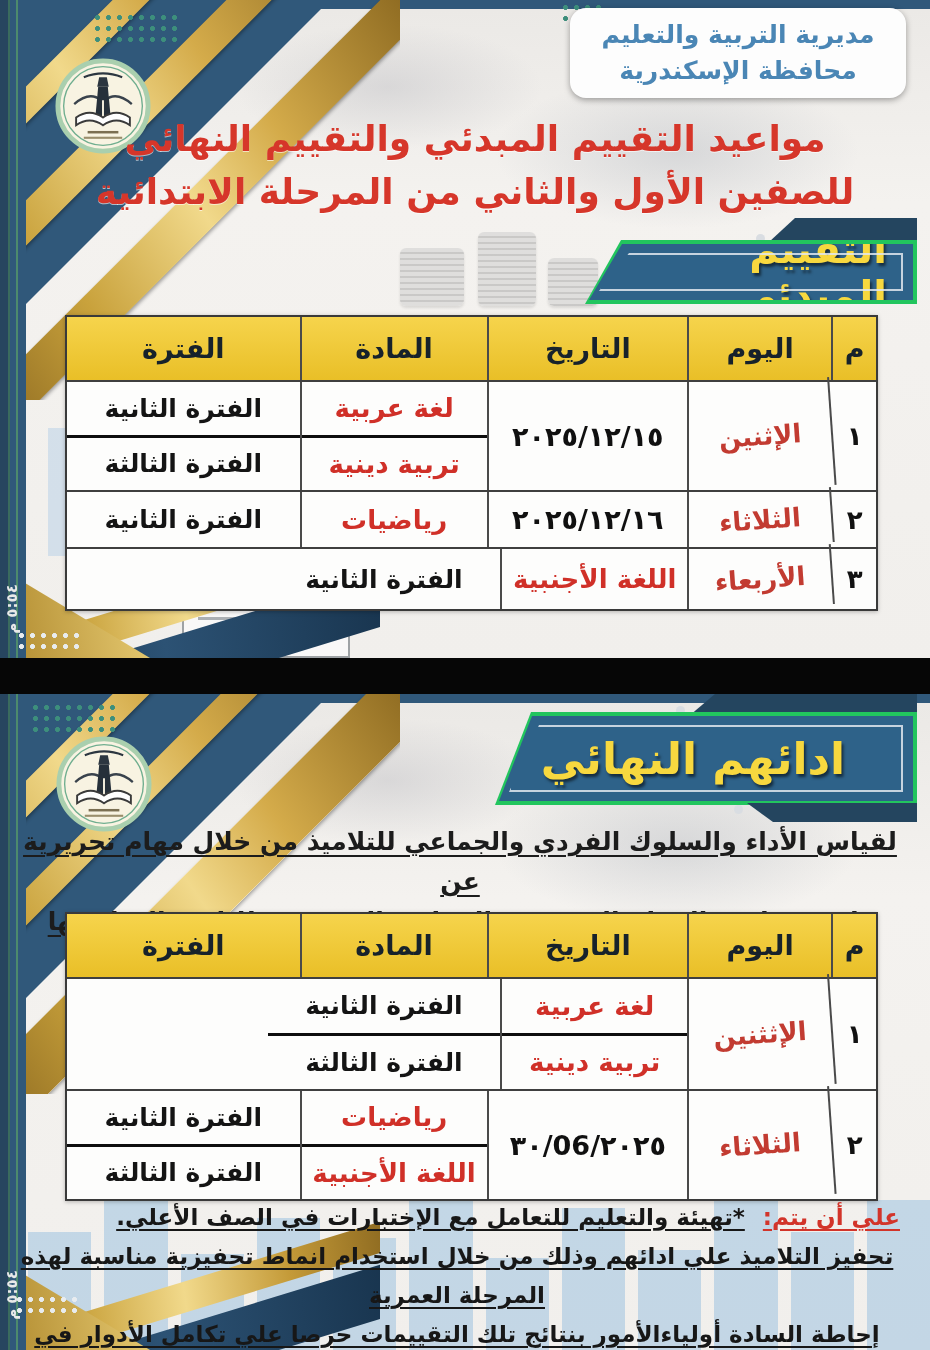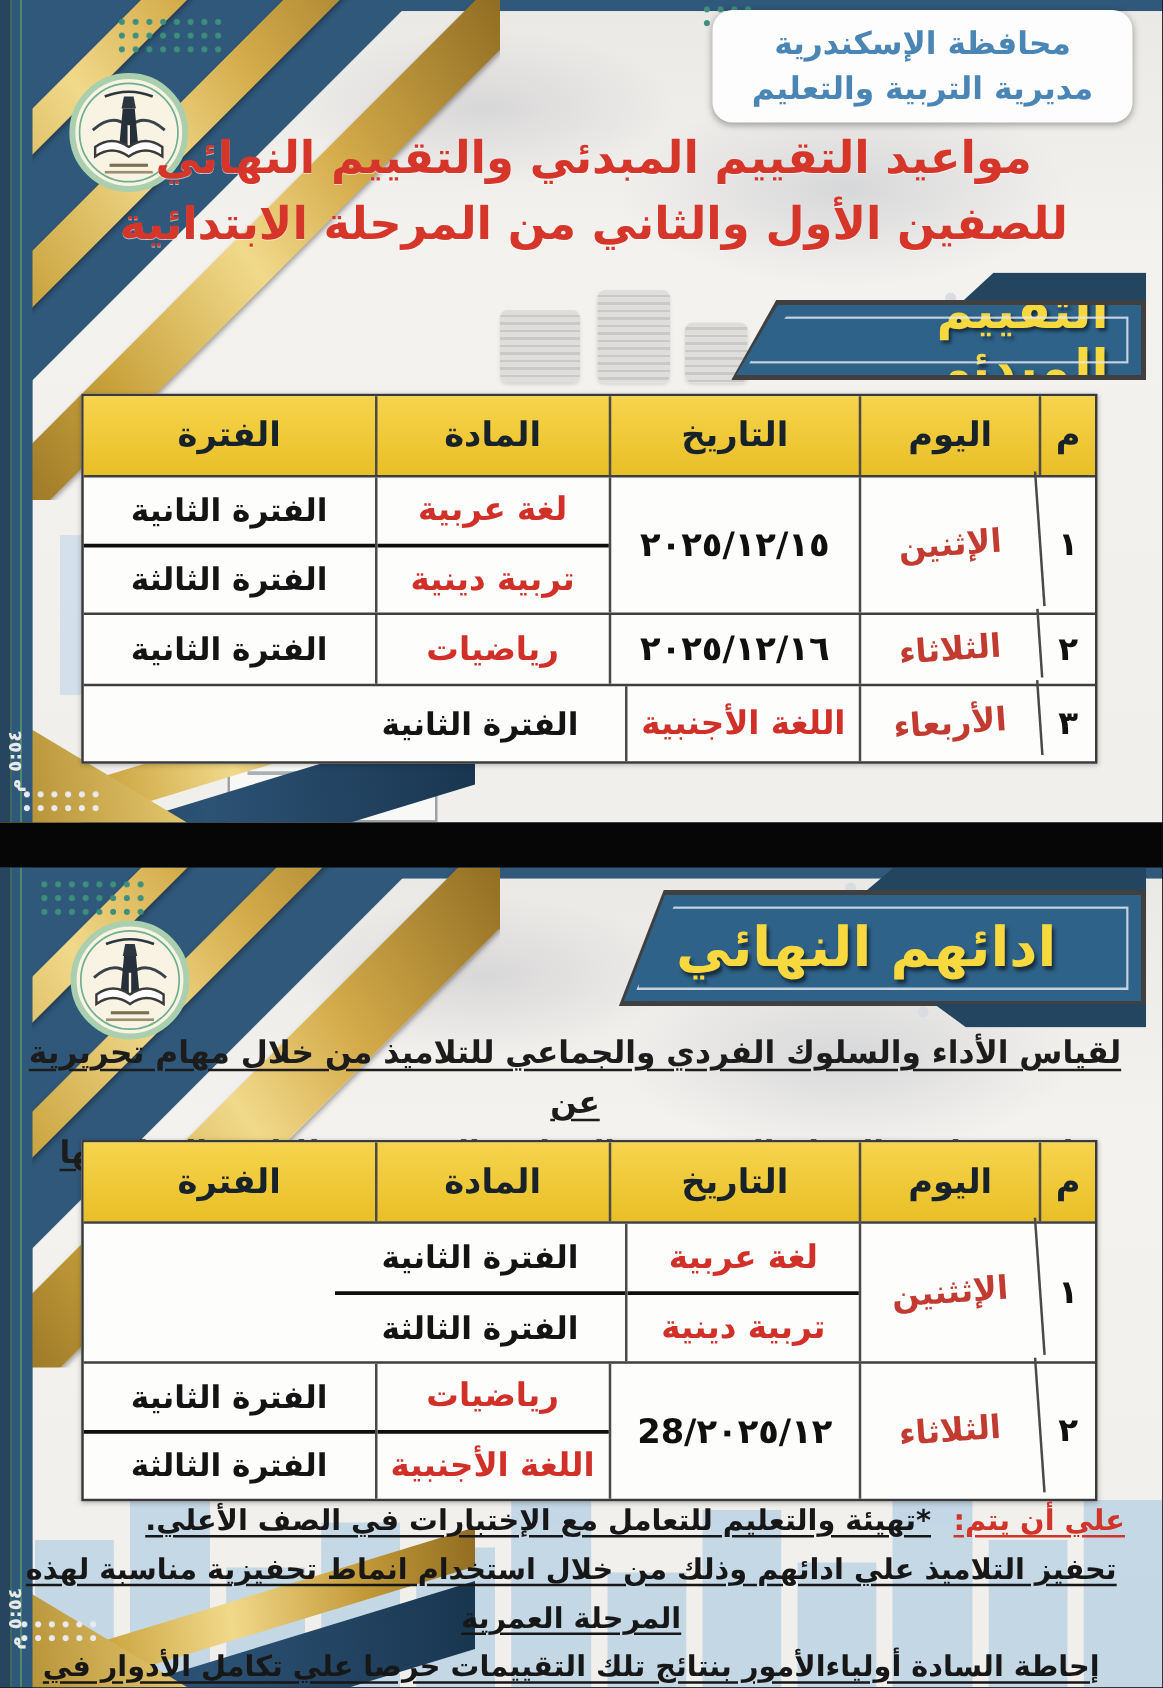--- a/index.html
+++ b/index.html
@@ -55,31 +55,31 @@
   .doc { position:absolute; background:#fbfbfb; border:2px solid #8a8f94; opacity:.8; }
   .doc i { display:block; height:3px; background:#9aa0a6; margin:12px 14px 0; }
 
   
   .org-box { position:absolute; right:24px; top:8px; width:336px; height:90px; background:#fdfdfd;
              border-radius:16px; box-shadow:0 2px 6px rgba(0,0,0,.35); z-index:5;
              display:flex; flex-direction:column; justify-content:center; align-items:center; gap:2px; }
   .org-box div { color:#4a86b5; font-weight:bold; font-size:25px; line-height:34px; }
 
   
-  .main-title { position:absolute; left:40px; right:20px; top:100px; z-index:5; text-align:center;
+  .main-title { position:absolute; left:40px; right:20px; top:112px; z-index:5; text-align:center;
                 color:#d6362a; font-weight:bold; font-size:36px; line-height:53px;
                 text-shadow:0 1px 0 rgba(255,255,255,.6); }
 
   
   .banner { position:absolute; right:13px; z-index:6; }
   .banner .accent { position:absolute; background:#24455f; }
   .banner .accent.top { clip-path:polygon(26px 0, 100% 0, 100% 100%, 0 100%); }
   .banner .accent.bottom { clip-path:polygon(0 0, 100% 0, 100% 100%, 26px 100%); }
   .banner .dot { position:absolute; width:9px; height:9px; border-radius:50%; background:#d9dde2; }
-  .banner .main { position:absolute; background:#404040; clip-path:polygon(36px 0, 100% 0, 100% 100%, 0 100%); }
+  .banner .main { position:absolute; background:#22c55e; clip-path:polygon(36px 0, 100% 0, 100% 100%, 0 100%); }
   .banner .inner { position:absolute; inset:4px; background:#2e6289; clip-path:polygon(33px 0, 100% 0, 100% 100%, 0 100%);
                    display:flex; align-items:center; justify-content:center; }
   .banner .outline { position:absolute; inset:9px 10px; border:2px solid rgba(225,232,238,.85);
                      clip-path:polygon(30px 0, 100% 0, 100% 100%, 0 100%); }
   .banner .label { color:#f7d83f; font-weight:bold; font-size:40px; text-shadow:2px 3px 3px rgba(0,0,0,.55); padding-right:26px; }
 
   .banner1 { top:218px; width:332px; height:86px; }
   .banner1 .accent.top { right:0; top:0; width:148px; height:24px; }
   .banner1 .dot.d1 { right:152px; top:16px; }
   .banner1 .main { right:0; top:22px; left:0; bottom:0; }
@@ -176,22 +176,22 @@
         <polygon points="44,30 56,30 54,20 46,20" fill="#2c3640"></polygon>
         <polygon points="42,62 58,62 55,30 45,30" fill="#26303a"></polygon>
         <path d="M50 44 L50 62" stroke="#f8f3e2" stroke-width="2"></path>
         <path d="M22 62 Q36 52 50 62 Q64 52 78 62 L78 70 Q64 60 50 70 Q36 60 22 70 Z" fill="#fefefe" stroke="#3a3a3a" stroke-width="2"></path>
         <rect x="34" y="76" width="32" height="2.6" fill="#7b6f52"></rect>
         <rect x="30" y="82" width="40" height="2.2" fill="#9a8e6c"></rect>
       </g>
     </svg>
 
     <div class="org-box">
+      <div>مديرية التربية والتعليم</div>
       <div>محافظة الإسكندرية</div>
-      <div>مديرية التربية والتعليم</div>
     </div>
 
     <h1 class="main-title">
       <span>مواعيد التقييم المبدئي والتقييم النهائي</span><br>
       <span>للصفين الأول والثاني من المرحلة الابتدائية</span>
     </h1>
 
     <div class="banner banner1">
       <div class="accent top"></div>
         <div class="dot d1"></div>
@@ -328,21 +328,21 @@
           <div class="v-subj">تربية دينية</div>
         </div>
         <div class="cell c-per split">
           <div class="v-per">الفترة الثانية</div>
           <div class="v-per">الفترة الثالثة</div>
         </div>
       </div>
       <div class="trow" style="height:110px;">
         <div class="cell c-num v-num">٢</div>
         <div class="cell c-day v-day">الثلاثاء</div>
-        <div class="cell c-date v-date">٢٠٢٥/١٢/28</div>
+        <div class="cell c-date v-date">٢٠٢٥/06/٣٠</div>
         <div class="cell c-subj split">
           <div class="v-subj">رياضيات</div>
           <div class="v-subj">اللغة الأجنبية</div>
         </div>
         <div class="cell c-per split">
           <div class="v-per">الفترة الثانية</div>
           <div class="v-per">الفترة الثالثة</div>
         </div>
       </div>
     </div>

